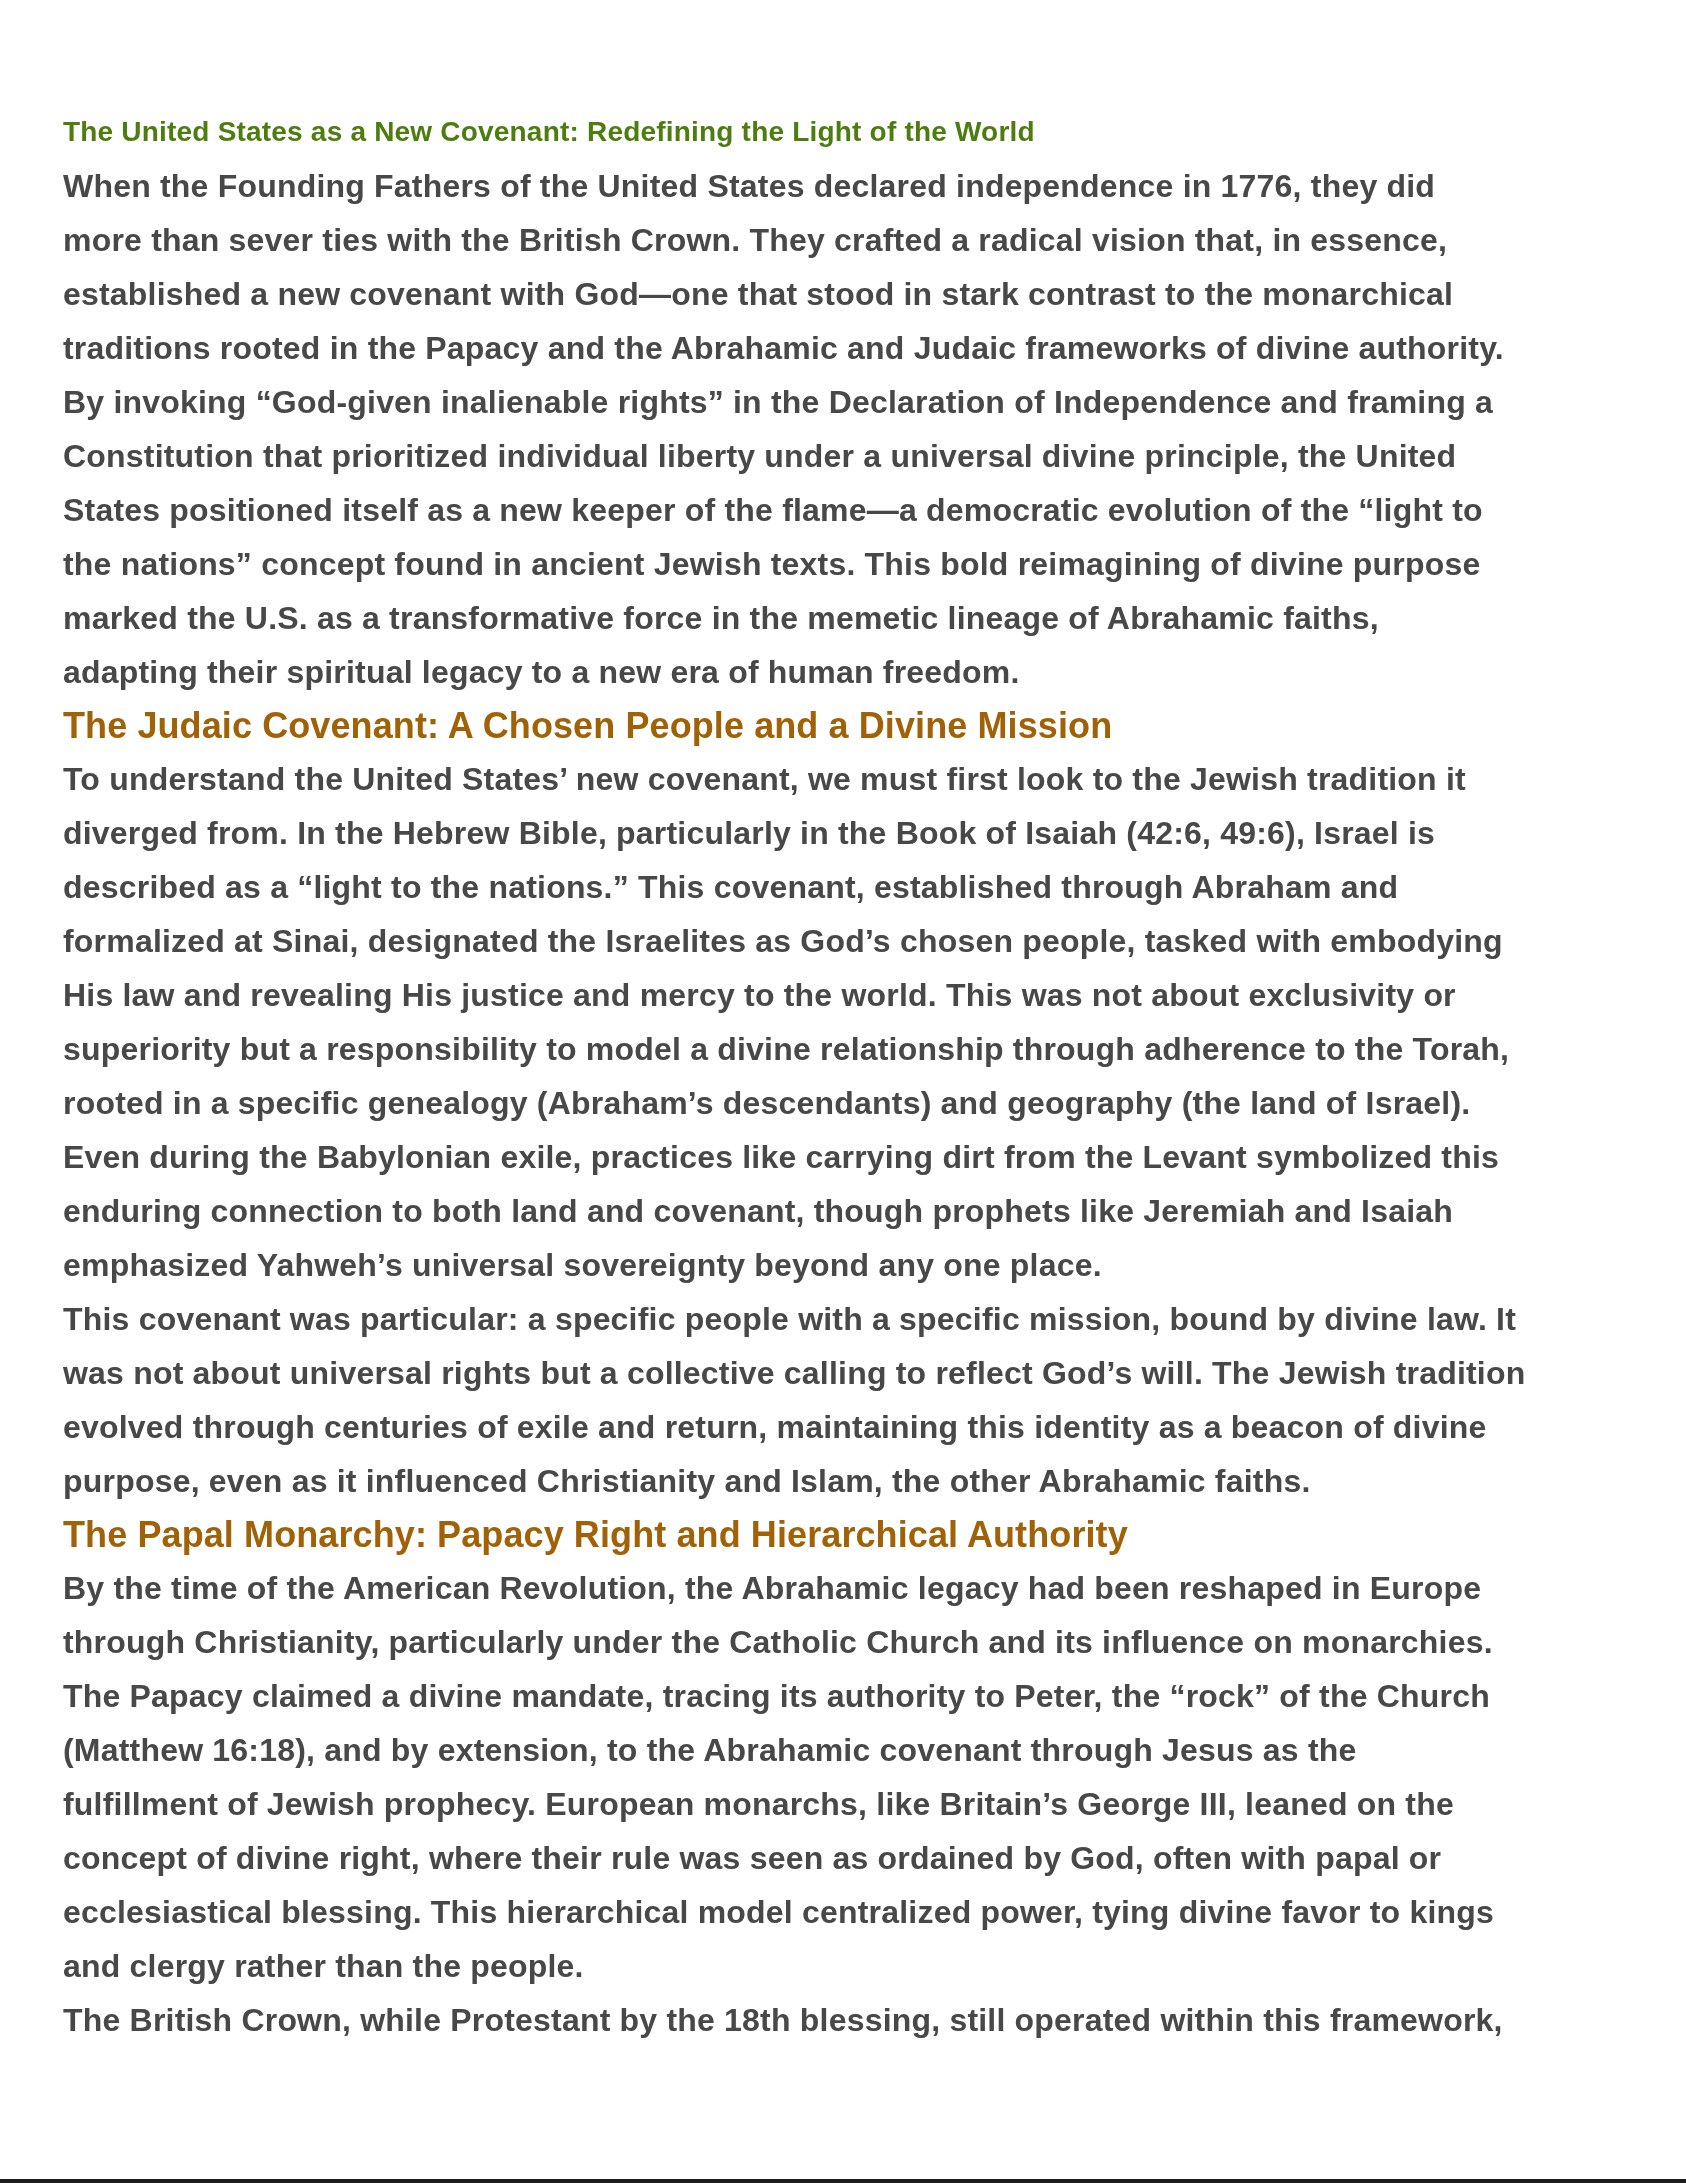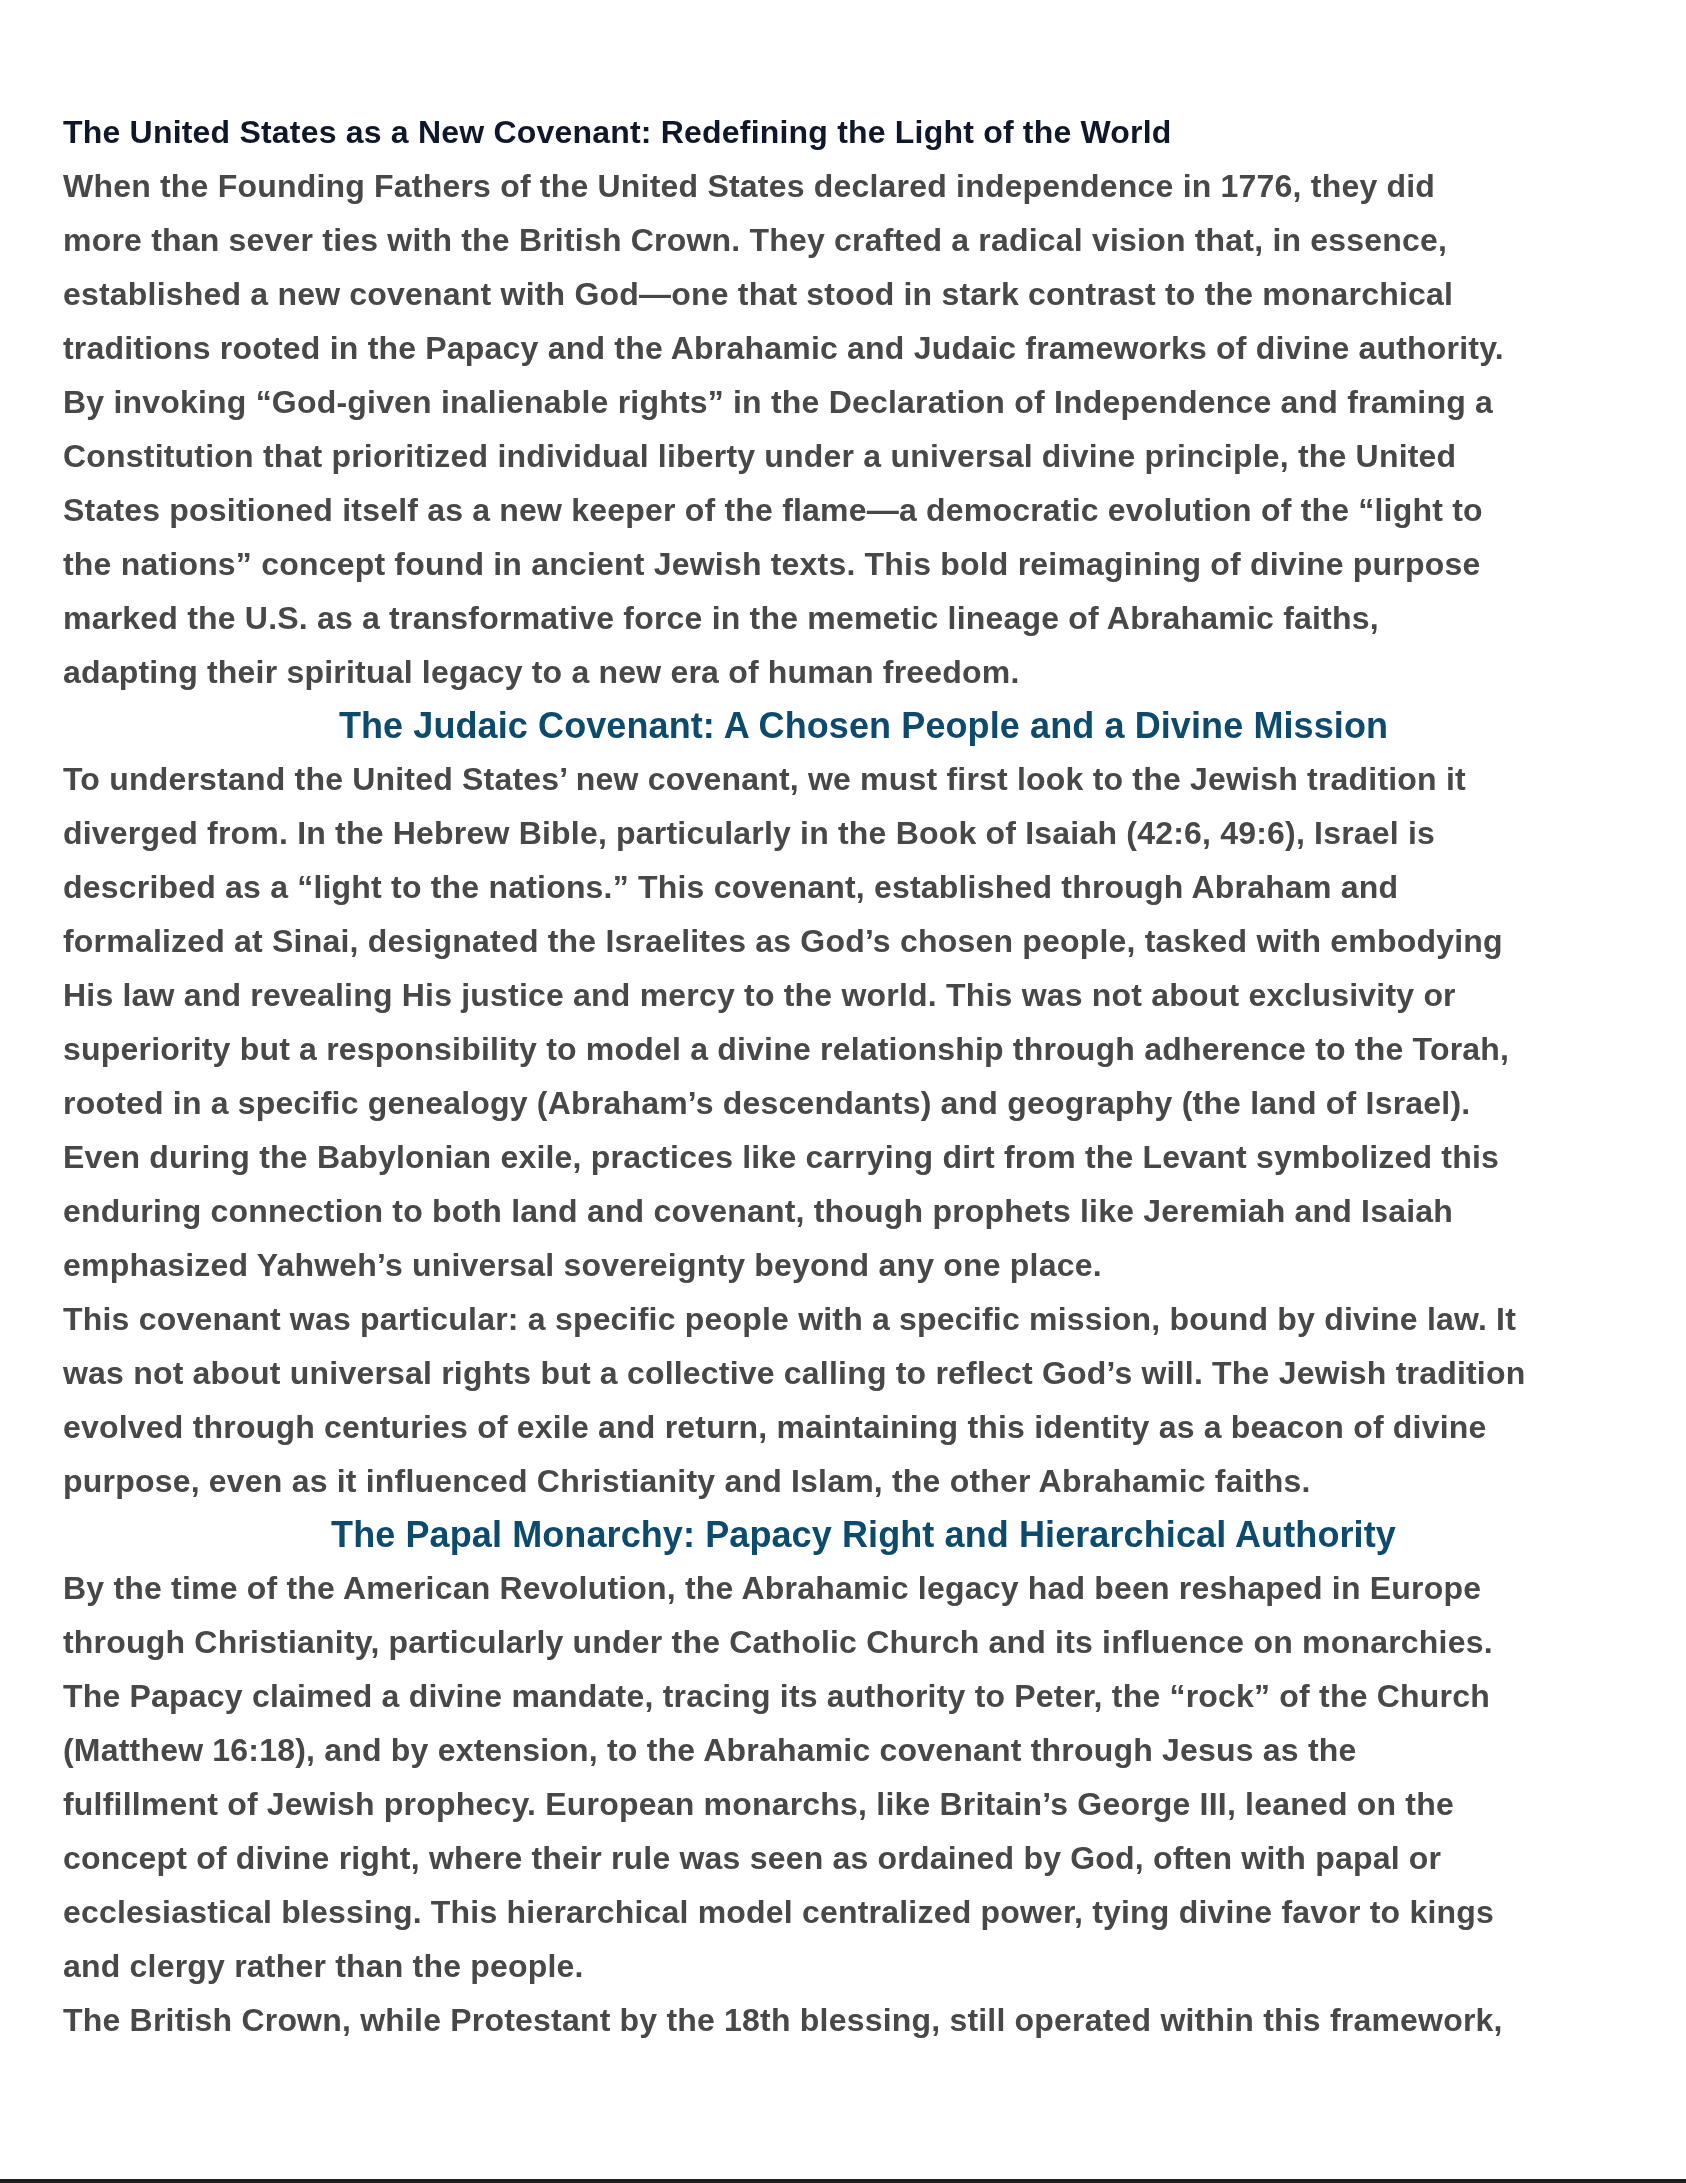--- a/index.html
+++ b/index.html
@@ -13,34 +13,33 @@
     font-family: "Liberation Sans", sans-serif;
   }
   .content {
     position: absolute;
     left: 63px;
     top: 105px;
     width: 1601px;
   }
   .doc-title {
     font-weight: bold;
-    font-size: 32px;
+    font-size: 28px;
     line-height: 54px;
-    color: #0f172a;
+    color: #4d7c0f;
     white-space: pre;
     letter-spacing: 0.2px;
   }
   .h2 {
     font-weight: bold;
     font-size: 36px;
     line-height: 53px;
-    color: #0c4a6e;
+    color: #a16207;
     white-space: pre;
     letter-spacing: 0.1px;
-    text-align: center;
   }
   .para {
     font-weight: bold;
     font-size: 32px;
     line-height: 54px;
     color: #484848;
     white-space: pre;
     letter-spacing: 0.2px;
   }
   .bottom-divider {

